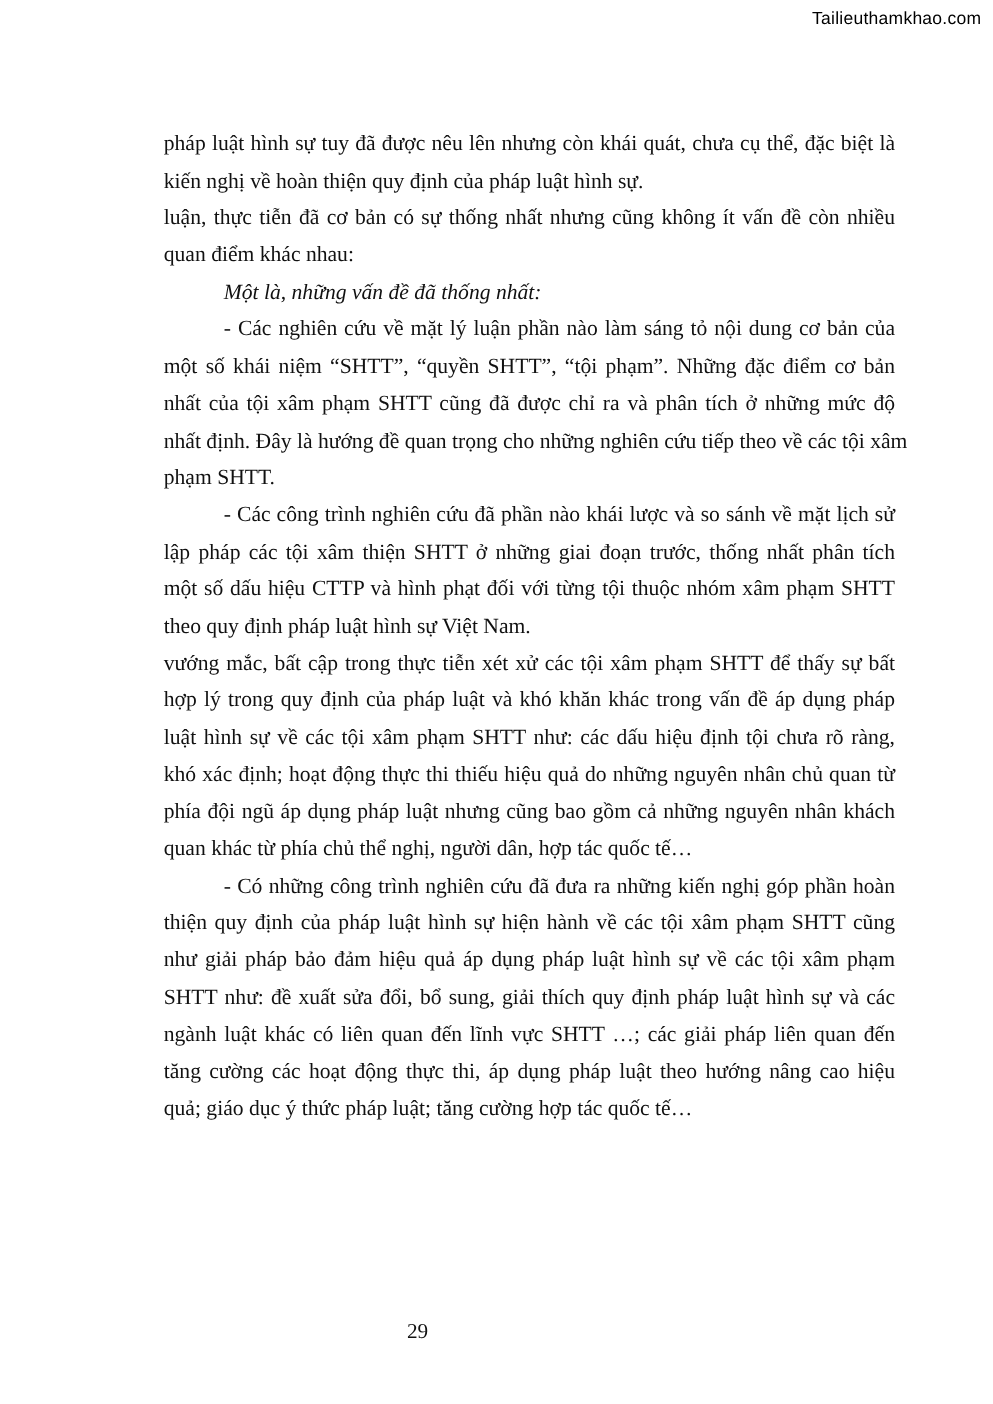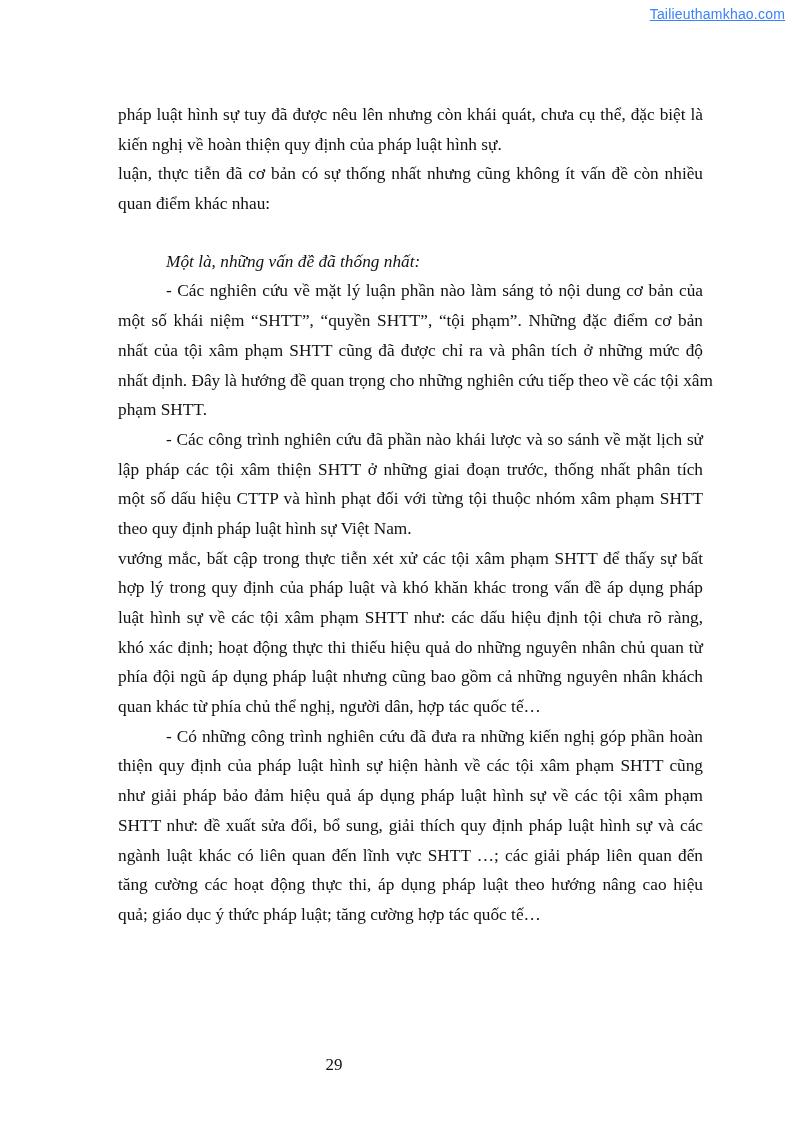--- a/index.html
+++ b/index.html
@@ -1,34 +1,34 @@
 <!DOCTYPE html>
 <html><head>
 <meta charset="utf-8">
 <style>
   html, body { margin: 0; padding: 0; background: #ffffff; }
   body { width: 794px; height: 1123px; position: relative; overflow: hidden; }
   .watermark {
     position: absolute; top: 6px; right: 9px;
     font-family: "Liberation Sans", sans-serif; font-size: 14px;
-    color: #3b82f6; letter-spacing: 0.2px; text-decoration: underline;
+    color: #000000; letter-spacing: 0.2px;
   }
   .page {
-    position: absolute; left: 118px; top: 100px; width: 585px;
+    position: absolute; left: 131px; top: 100px; width: 585px;
     font-family: "Liberation Serif", serif; font-size: 17.3px; color: #111111;
   }
   .line {
     height: 29.7px; line-height: 29.7px;
     text-align: justify; text-align-last: justify; white-space: nowrap;
     overflow: visible;
   }
   .line span { display: block; }
   .line.last { text-align-last: left; }
   .line.indent { padding-left: 48px; }
-  .line.italic { font-style: italic; margin-top: 28px; }
+  .line.italic { font-style: italic; }
   .page-number {
     position: absolute; left: 0; width: 668px; top: 1055px;
     text-align: center; font-family: "Liberation Serif", serif; font-size: 17px; color: #111;
   }
 </style>
 </head>
 <body>
 
 <div class="watermark">Tailieuthamkhao.com</div>
 

